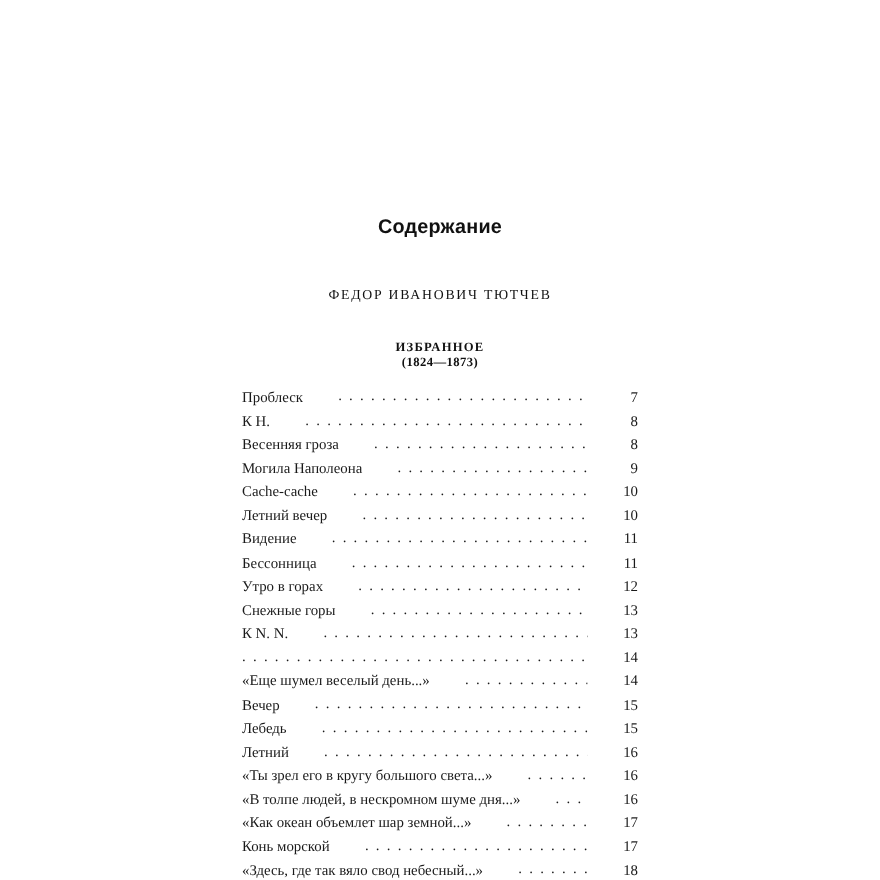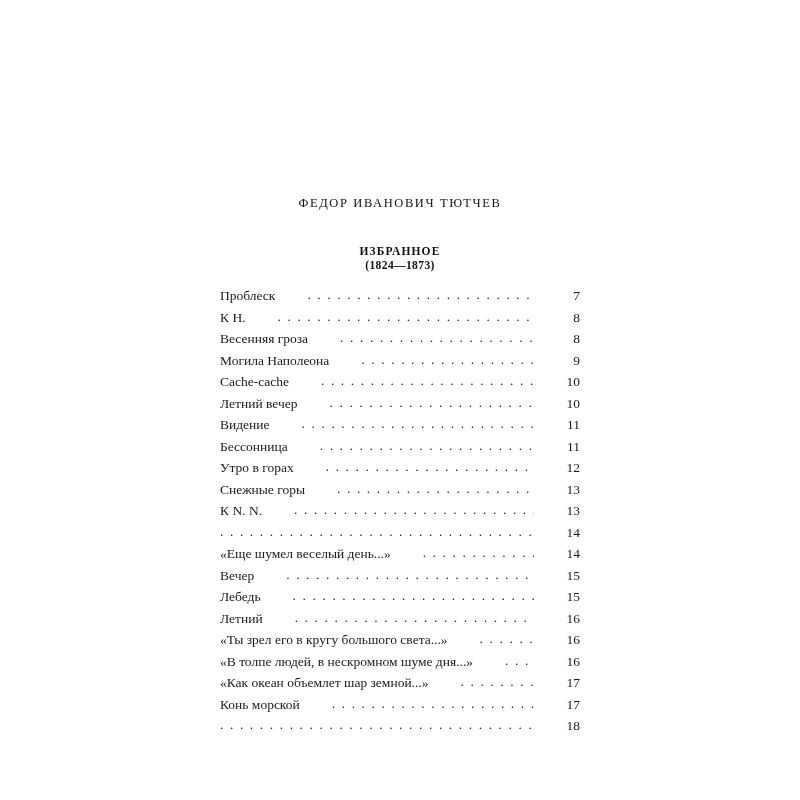--- a/index.html
+++ b/index.html
@@ -95,20 +95,21 @@
     text-align: right;
     min-width: 14px;
   }
 </style>
 </head>
 <body>
 
 <div class="page">
   <div class="content">
 
+    <h1 class="toc-title">Содержание</h1>
 
     <div class="author-name">ФЕДОР ИВАНОВИЧ ТЮТЧЕВ</div>
 
     <div class="section-head">
       <span class="sec-label">ИЗБРАННОЕ</span>
       <span class="sec-dates">(1824—1873)</span>
     </div>
 
     <ul class="toc-list" id="toc-list">
         <li class="toc-entry">
@@ -204,19 +205,20 @@
           <span class="t-title">«Как океан объемлет шар земной...»</span>
           <span class="t-leader">. . . . . . . . . . . . . . . . . . . . . . . . . . . . . . . . . . . . . . . . . . . . . . . . . . . . . . . . . . . . . . . . . . .</span>
           <span class="t-page">17</span>
         </li>
         <li class="toc-entry">
           <span class="t-title">Конь морской</span>
           <span class="t-leader">. . . . . . . . . . . . . . . . . . . . . . . . . . . . . . . . . . . . . . . . . . . . . . . . . . . . . . . . . . . . . . . . . . .</span>
           <span class="t-page">17</span>
         </li>
         <li class="toc-entry">
+          <span class="t-title">«Здесь, где так вяло свод небесный...»</span>
           <span class="t-leader">. . . . . . . . . . . . . . . . . . . . . . . . . . . . . . . . . . . . . . . . . . . . . . . . . . . . . . . . . . . . . . . . . . .</span>
           <span class="t-page">18</span>
         </li>
       </ul>
 
   </div>
 </div>
 
 </body></html>

